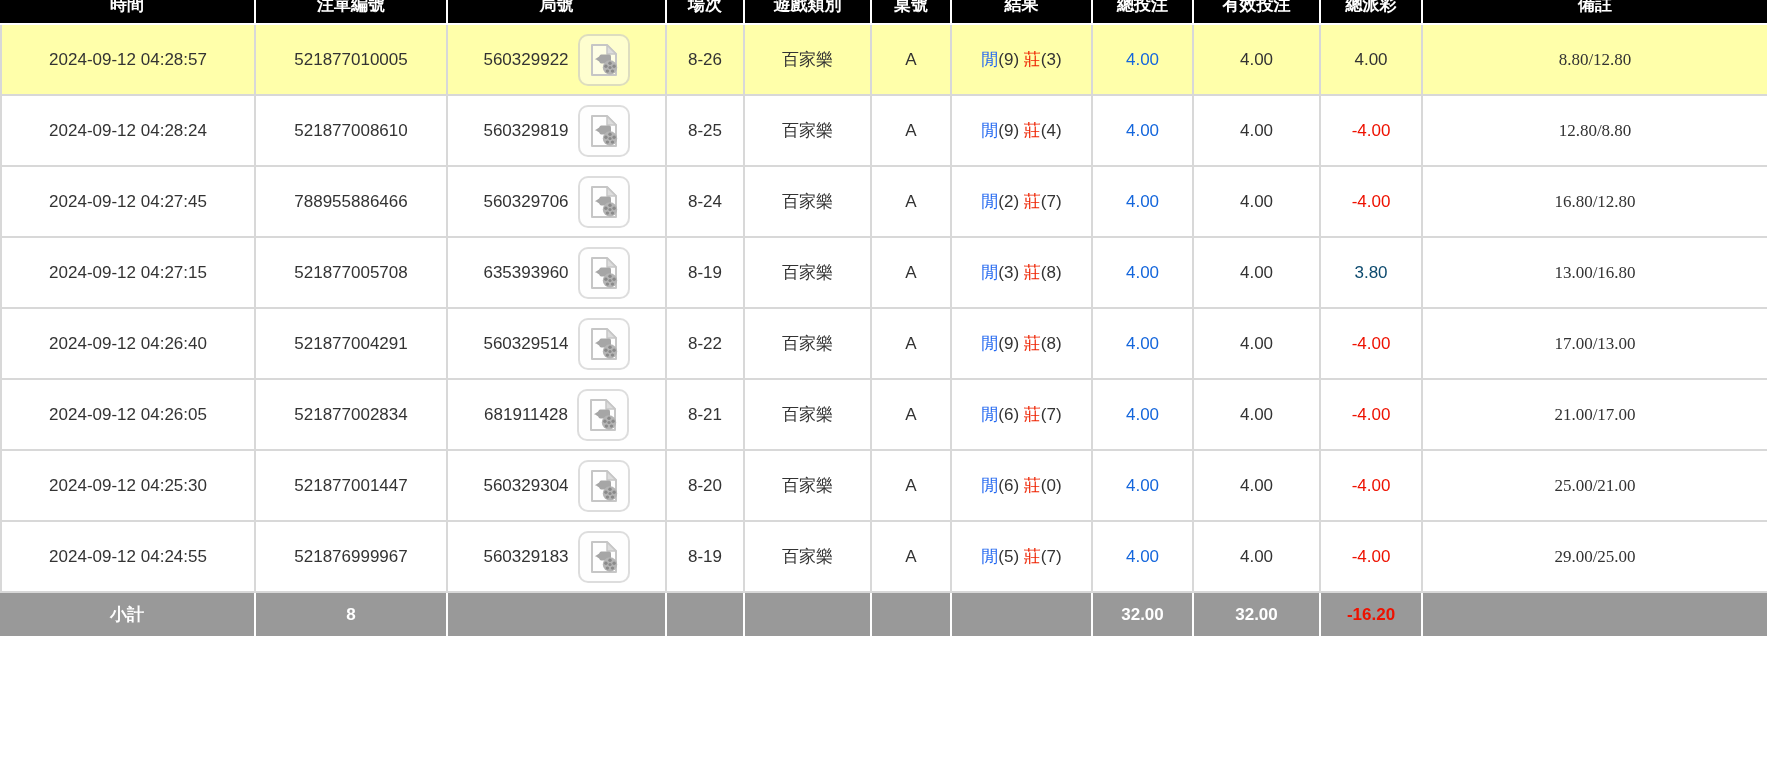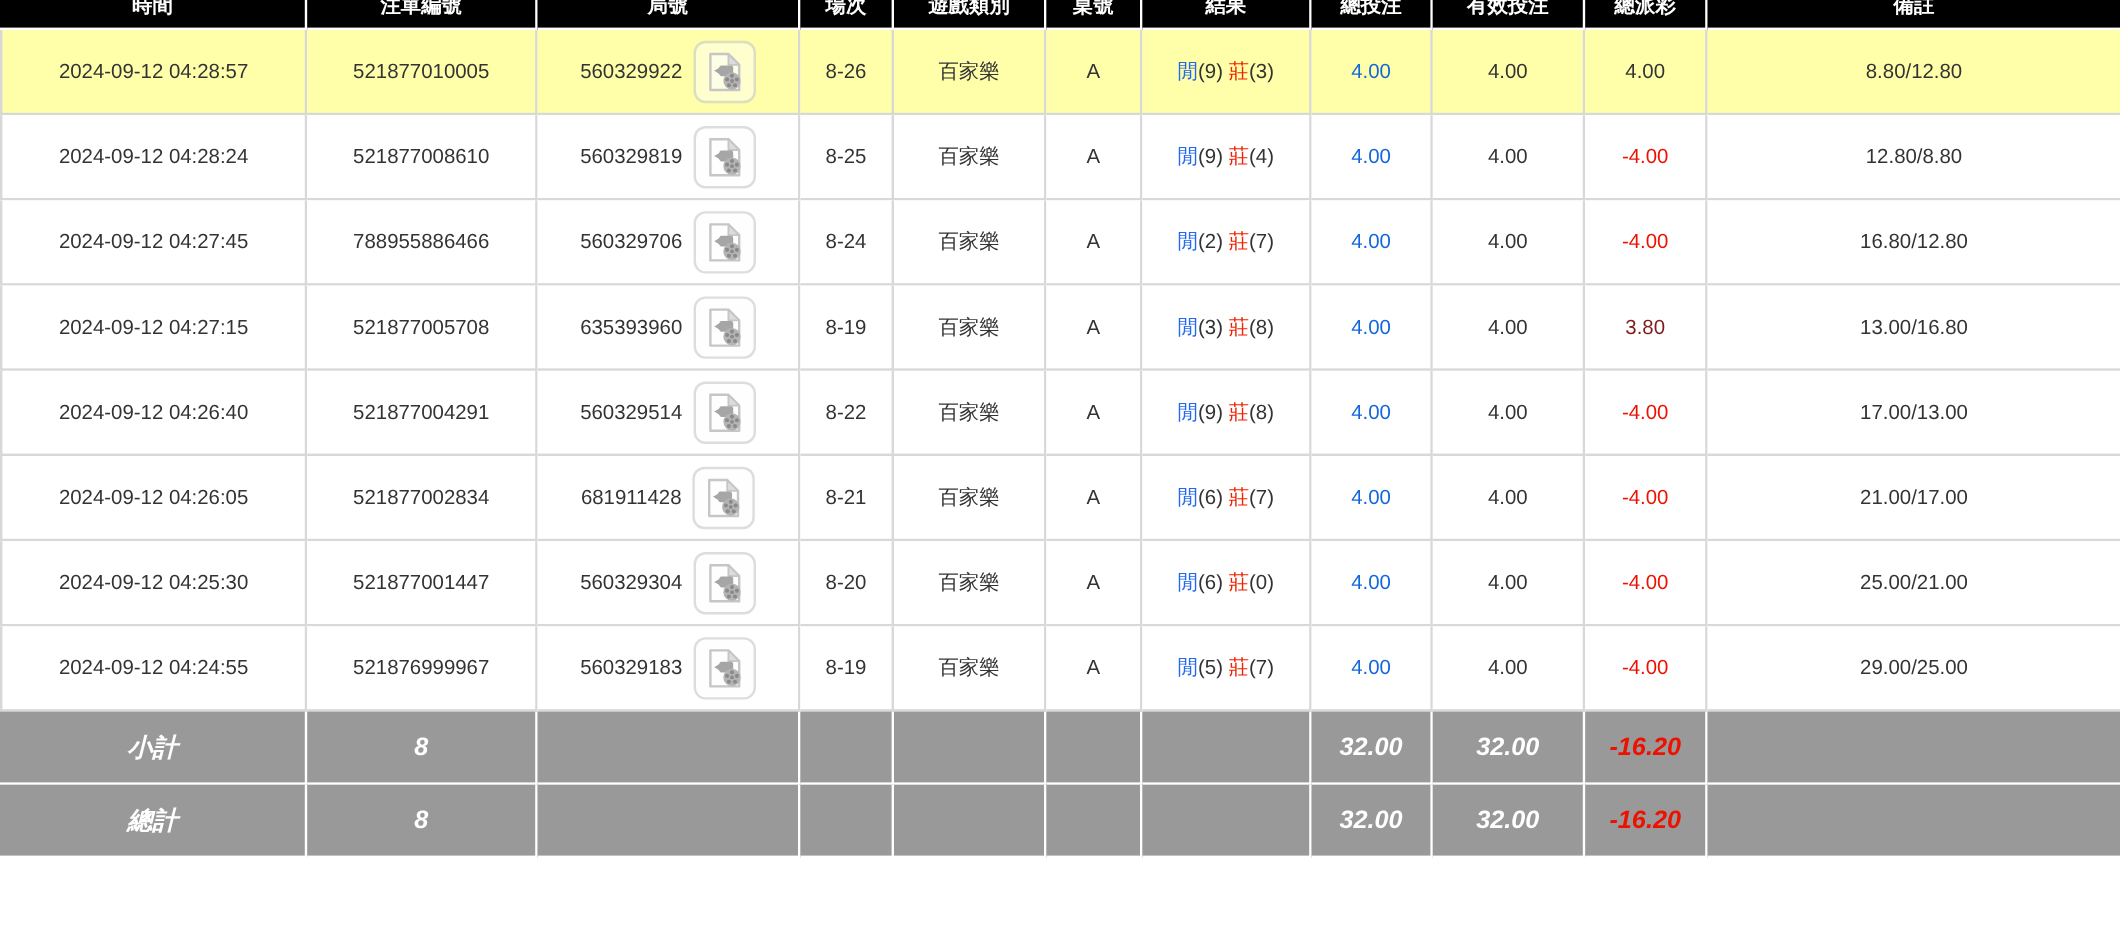--- a/index.html
+++ b/index.html
@@ -28,37 +28,37 @@
     font-size:17px;font-weight:bold;height:40px;
     border-right:2px solid #ffffff;border-bottom:2px solid #ffffff;
   }
   thead th:last-child{border-right:none;}
   tbody.rows td{
     background:var(--row-bg);font-size:17px;height:71px;
     border-right:2px solid var(--separator);
     border-bottom:2px solid var(--separator);
   }
   tbody.rows td:first-child{border-left:2px solid var(--separator);margin-top:32px;}
-  tbody.rows td:last-child{border-right:none;}
+  tbody.rows td:last-child{border-right:none;font-family:Liberation Serif, serif;}
   tbody.rows tr.highlight td{background:var(--highlight-row);}
   td.blue{color:var(--bet-blue);}
   .res-p{color:var(--player-blue);}
   .res-b{color:var(--banker-red);}
   .res-n{color:var(--text-dark);}
   .round-wrap{display:inline-flex;align-items:center;gap:9px;text-align:center;}
   .video-btn{
     width:52px;height:52px;border-radius:10px;cursor:pointer;
     border:2px solid rgba(160,160,160,0.35);
     background:rgba(252,252,252,0.45);
     display:inline-flex;align-items:center;justify-content:center;padding:0;
   }
   tfoot td{
     background:var(--footer-bg);color:var(--footer-text);
-    font-size:21px;font-weight:bold;height:61px;
-    border-right:2px solid #ffffff;border-bottom:2px solid #ffffff;font-style:italic;
+    font-size:17px;font-weight:bold;height:45px;
+    border-right:2px solid #ffffff;border-bottom:2px solid #ffffff;
   }
   tfoot td:last-child{border-right:none;}
   tfoot td.neg{color:var(--negative-red);}
 </style>
 </head>
 <body>
 
 <table class="bet-table">
   <colgroup>
     <col style="width:256px">
@@ -210,21 +210,21 @@
           </svg>
         </button>
       </span>
     </td>
     <td>8-19</td>
     <td>百家樂</td>
     <td>A</td>
     <td><span class="res-p">閒</span><span class="res-n">(3)</span> <span class="res-b">莊</span><span class="res-n">(8)</span></td>
     <td class="blue">4.00</td>
     <td>4.00</td>
-    <td style="color: #7f1d1d;">3.80</td>
+    <td style="color: #0c4a6e;">3.80</td>
     <td>13.00/16.80</td>
   </tr>
 
   <tr>
     <td>2024-09-12 04:26:40</td>
     <td>521877004291</td>
     <td>
       <span class="round-wrap">
         <span>560329514</span>
         <button class="video-btn">
@@ -360,27 +360,14 @@
       <td></td>
       <td></td>
       <td></td>
       <td></td>
       <td></td>
       <td>32.00</td>
       <td>32.00</td>
       <td class="neg">-16.20</td>
       <td></td>
     </tr>
-    <tr>
-      <td>總計</td>
-      <td>8</td>
-      <td></td>
-      <td></td>
-      <td></td>
-      <td></td>
-      <td></td>
-      <td>32.00</td>
-      <td>32.00</td>
-      <td class="neg">-16.20</td>
-      <td></td>
-    </tr>
   </tfoot>
 </table>
 
 </body></html>

